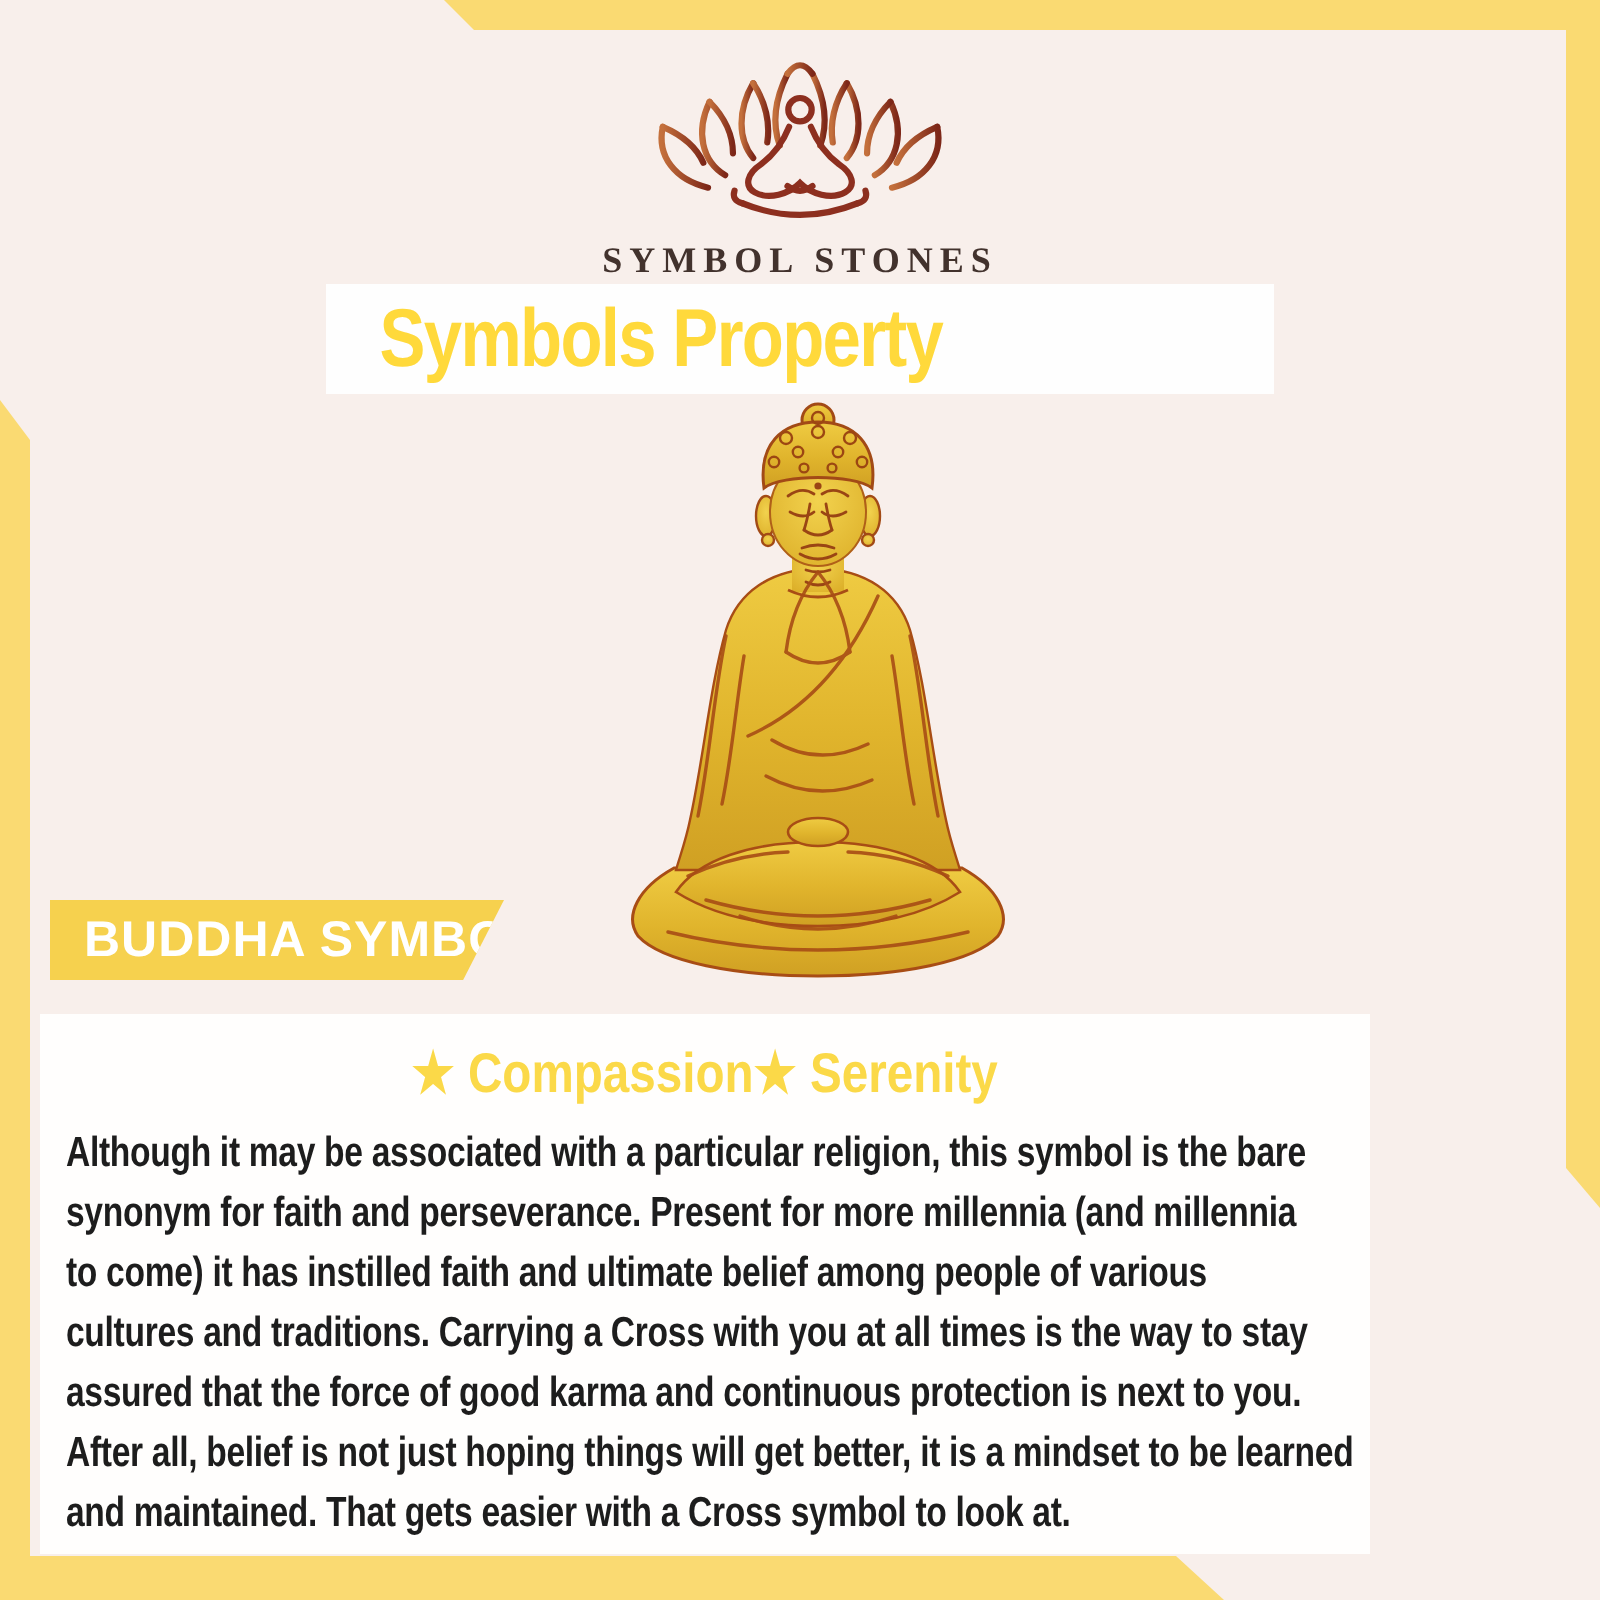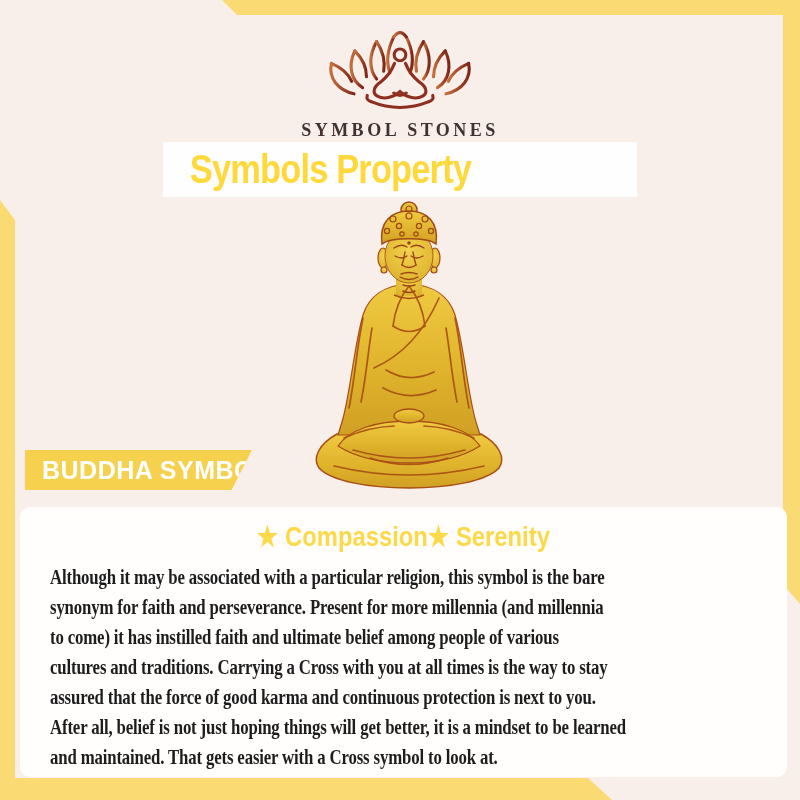--- a/index.html
+++ b/index.html
@@ -36,26 +36,26 @@
   
   .buddha{position:absolute;left:306px;top:200px;width:206px;height:290px;}
 
   
   .product-label{position:absolute;left:25px;top:450px;width:227px;height:40px;background:var(--label_yellow);
     clip-path:polygon(0 0,100% 0,91% 100%,0 100%);
     display:flex;align-items:center;padding-left:17px;}
   .product-label span{font-size:25px;font-weight:600;color:#fff;letter-spacing:.5px;white-space:nowrap;}
 
   
-  .card{position:absolute;left:20px;top:507px;width:767px;height:270px;background:var(--card_white);border-radius:10px;}
+  .card{position:absolute;left:20px;top:507px;width:665px;height:270px;background:var(--card_white);}
   .props-line{margin-top:13px;display:flex;justify-content:center;}
   .props-inner{display:flex;align-items:center;white-space:nowrap;font-size:28px;font-weight:800;color:var(--star_yellow);transform:scaleX(.85);}
   .prop-item .star{margin-right:8px;}
   .prop-item{display:inline;}
-  .desc{margin-top:9px;padding-left:30px;font-family:Liberation Serif, serif;}
+  .desc{margin-top:9px;padding-left:13px;}
   .desc-line{font-size:21px;font-weight:700;letter-spacing:-.2px;line-height:30px;color:var(--text_dark);white-space:nowrap;transform:scaleX(.8);transform-origin:left center;}
 </style>
 </head>
 <body>
 
 <div class="canvas">
 
   <div class="strip strip-top"></div>
   <div class="strip strip-right"></div>
   <div class="strip strip-left"></div>

